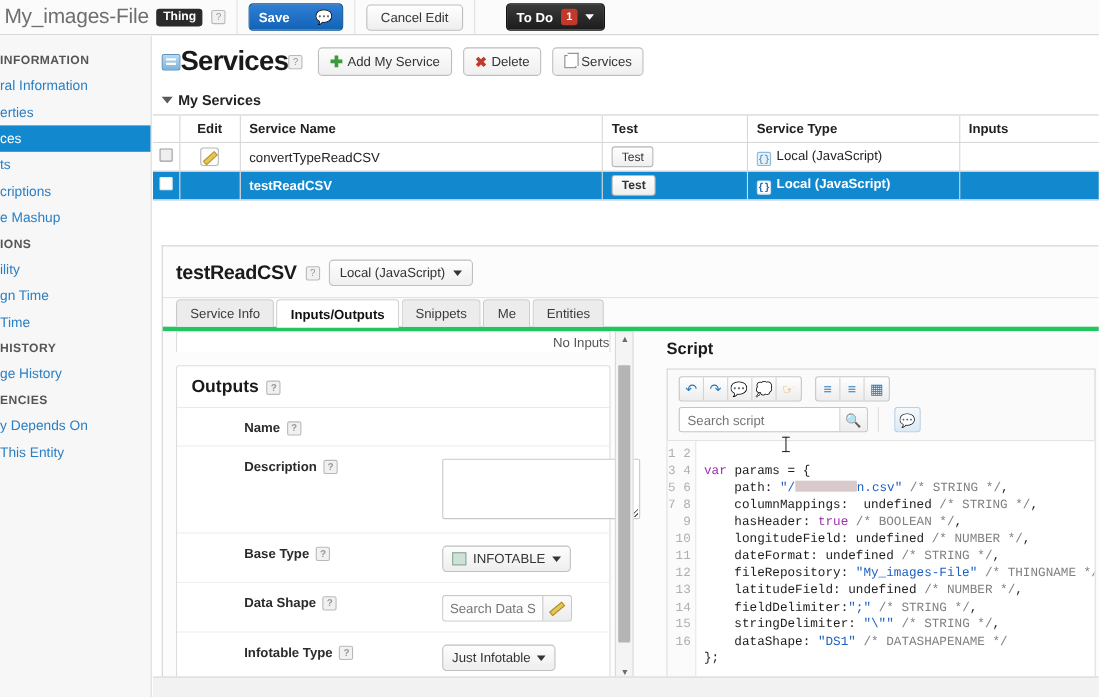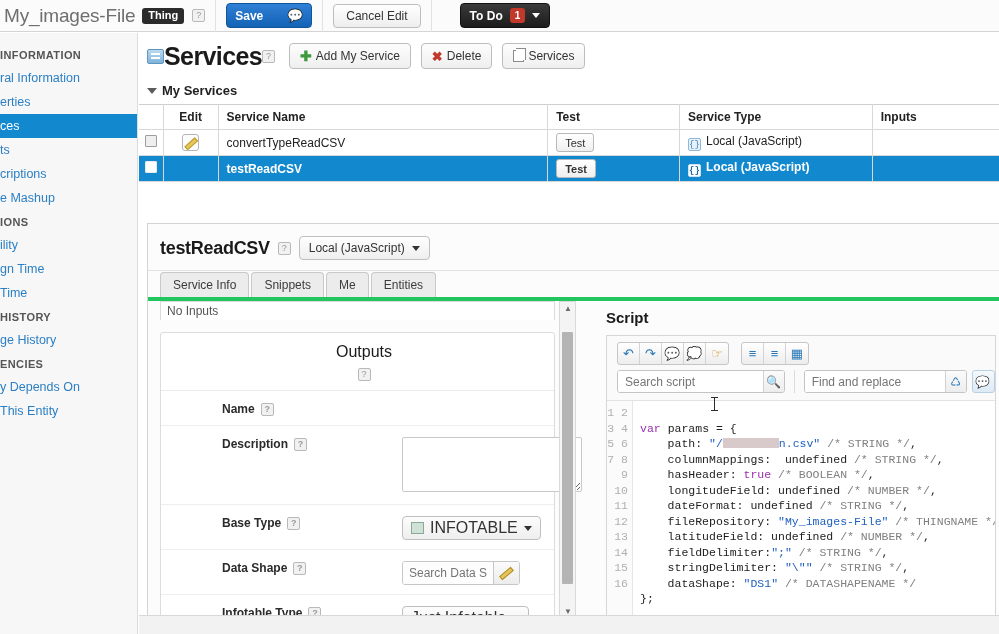--- a/index.html
+++ b/index.html
@@ -220,59 +220,59 @@
     display: inline-flex; align-items: center;
   }
   .tab.active { background: #fff; font-weight: bold; color: #111; height: 26px; margin-bottom: -1px; }
 
   .panes { display: flex; }
   .pane-left { width: 440px; position: relative; padding: 0 0 0 12px; }
   .no-inputs-row {
     border: 1px solid #dcdcdc; border-bottom: none; background: #fff;
     height: 19px; font-size: 12px; color: #555; padding: 2px 0 0 6px;
     width: 395px;
+    text-align: right;
   }
   .scroll-col {
     position: absolute; right: 12px; top: 0; width: 17px; height: 318px;
     background: #f4f4f4; border: 1px solid #d9d9d9;
   }
   .scroll-thumb {
     position: absolute; left: 2px; top: 30px; width: 11px; height: 252px;
     background: #b4b4b4; border-radius: 1px;
   }
   .sc-arrow { position: absolute; left: 4px; font-size: 8px; color: #6b6b6b; }
 
   .card {
     width: 395px; margin-top: 12px; background: #fff;
     border: 1px solid #dcdcdc; border-radius: 3px;
   }
   .card-title {
-    font-size: 16px; font-weight: normal; color: #1a1a1a;
+    font-size: 16px; font-weight: bold; color: #1a1a1a;
     padding: 10px 0 9px 13px; display: flex; align-items: center; gap: 7px;
     border-bottom: 1px solid #eaeaea;
-    flex-direction: column;
   }
   .frow {
     display: flex; align-items: flex-start;
     padding: 9px 10px 9px 13px; border-bottom: 1px solid #eeeeee;
     min-height: 34px;
   }
   .frow:last-child { border-bottom: none; }
   .flabel {
     width: 180px; flex: none; font-size: 12px; font-weight: bold; color: #2b2b2b;
     display: flex; align-items: center; gap: 6px; padding-top: 2px; margin-left: 48px;
   }
   .fvalue { flex: 1; font-size: 12px; color: #2b2b2b; padding-top: 2px; }
   .textarea-box {
     width: 180px; height: 55px; border: 1px solid #c9c9c9;
     background: #fff; border-radius: 2px;
   }
   .drop-btn {
     display: inline-flex; align-items: center; gap: 6px;
-    height: 24px; padding: 0 8px; font-size: 16px; color: #333;
+    height: 24px; padding: 0 8px; font-size: 12px; color: #333;
     border: 1px solid #bfbfbf; border-radius: 4px;
     background: linear-gradient(#fdfdfd,#eeeeee); cursor: pointer;
   }
   .grid-ico {
     width: 13px; height: 12px; display: inline-block;
     background: #cfe2d6; border: 1px solid #8aa99a;
   }
   .search-ds {
     display: inline-flex; align-items: stretch;
     border: 1px solid #c7c7c7; border-radius: 3px; overflow: hidden;
@@ -478,20 +478,21 @@
         <span class="svc-title">testReadCSV</span>
         <span class="help-q">?</span>
         <button class="sel-btn">
           <span>Local (JavaScript)</span>
           <span class="caret-dn"></span>
         </button>
       </div>
 
       <div class="tabs">
         <div class="tab">Service Info</div>
+        <div class="tab active">Inputs/Outputs</div>
         <div class="tab">Snippets</div>
         <div class="tab">Me</div>
         <div class="tab">Entities</div>
       </div>
 
       <div class="panes">
 
         <div class="pane-left">
           <div class="no-inputs-row">No Inputs</div>
 
@@ -584,24 +585,20 @@
                 <span class="tool-btn">▦</span>
               </div>
             </div>
 
             <div class="findbar">
               <span class="inp-wrap">
                 <input type="text" style="width: 145px;" placeholder="Search script">
                 <span class="inp-icon">🔍</span>
               </span>
               <span class="fb-sep"></span>
-              <span class="inp-wrap">
-                <input type="text" style="width: 140px;" placeholder="Find and replace">
-                <span class="inp-icon" style="color:#2a78b8">♺</span>
-              </span>
               <span class="sq-btn">💬</span>
             </div>
 
             <div class="code">
               <div class="gutter"><span>1
 2
 3
 4
 5
 6

